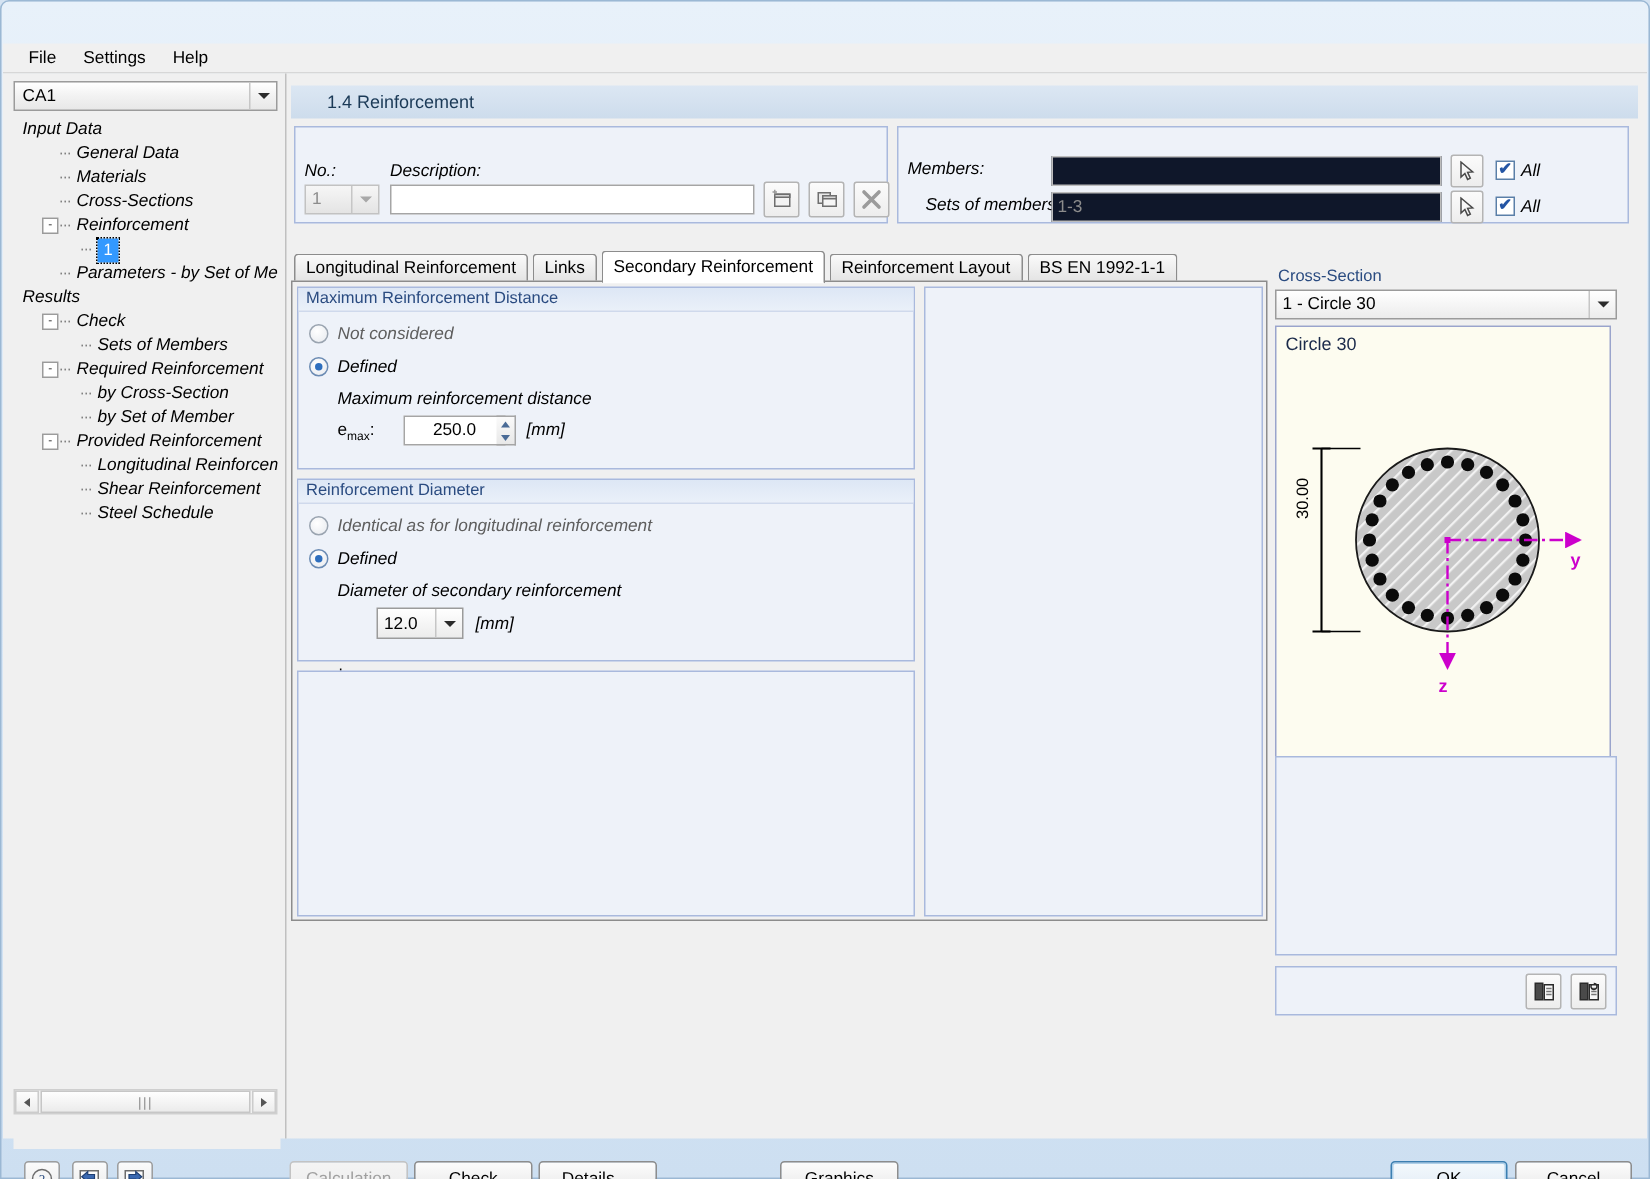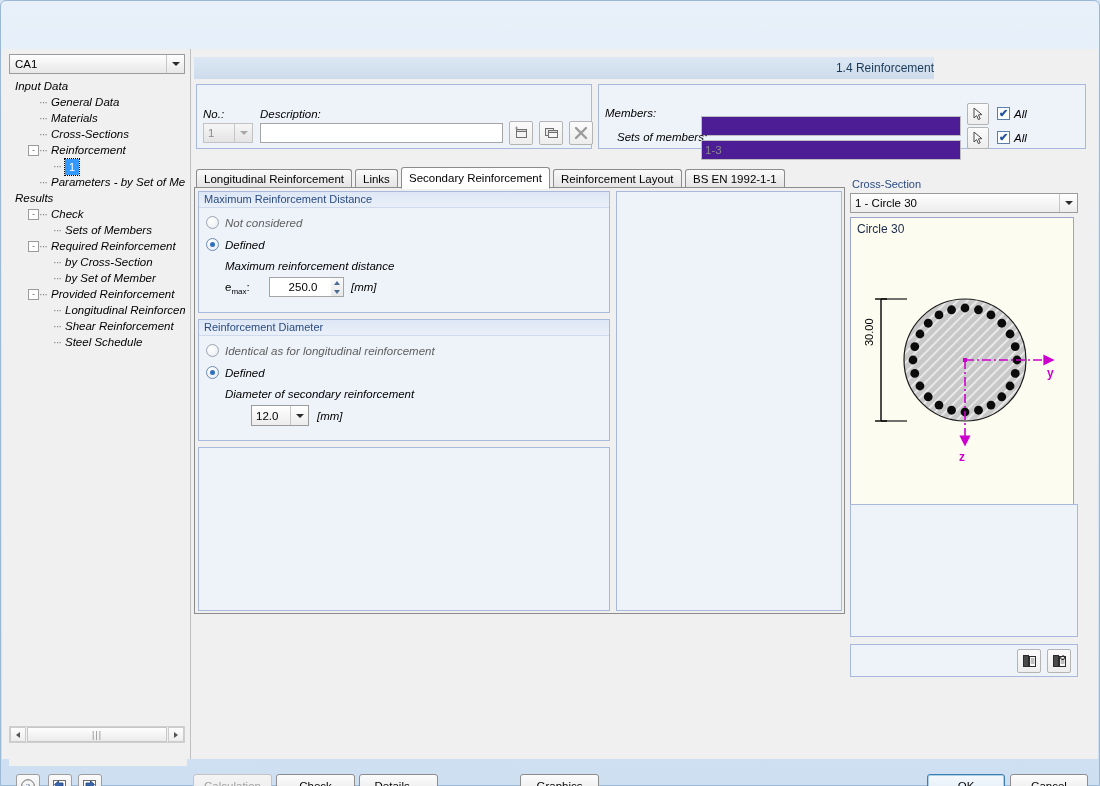--- a/index.html
+++ b/index.html
@@ -94,38 +94,38 @@
     background:linear-gradient(180deg,#fefefe,#ebebeb);
     border:1px solid #c6c6c6;box-sizing:border-box;
     display:flex;align-items:center;justify-content:center;cursor:pointer;
   }
   #sb-thumb .grip{font-size:9px;color:#8a8a8a;letter-spacing:1px;}
   
   #vsep{position:absolute;left:188px;top:0;width:1px;height:710px;background:#c0c0c0;}
   
   #content{position:absolute;left:192px;top:5px;width:898px;height:712px;}
   #page-title{
-    position:absolute;left:0;top:3px;width:740px;height:22px;
+    position:absolute;left:0;top:3px;width:898px;height:22px;
     background:linear-gradient(180deg,#dce7f3,#cddcec);
-    font-size:12px;color:#1b3a57;padding-left:6px;box-sizing:border-box;line-height:22px;text-align:right;
+    font-size:12px;color:#1b3a57;padding-left:24px;box-sizing:border-box;line-height:22px;
   }
   
   .gbox{position:absolute;box-sizing:border-box;border:1px solid #a9b9dd;background:#eef2f9;}
   .gbox-hd{
     height:15px;line-height:15px;font-size:11px;color:#2a4b80;
     padding-left:5px;background:linear-gradient(180deg,#dde7f5,#eaf0f9);
     border-bottom:1px solid #cfd9ec;
   }
   .lbl{font-size:11.5px;color:#000;font-style:italic;}
   .tfield{
     box-sizing:border-box;border:1px solid #a5a5a5;background:#fff;
     font-family:"Liberation Sans",sans-serif;font-size:11.5px;padding:0 3px;
     line-height:18px;height:20px;
   }
-  .tfield.disabled{background:#4c1d95;color:#8c8c8c;border-color:#bdbdbd;margin-top:12px;}
+  .tfield.disabled{background:#0f172a;color:#8c8c8c;border-color:#bdbdbd;}
   .sqbtn{
     box-sizing:border-box;width:24px;height:24px;
     border:1px solid #b4b4b4;border-radius:2px;
     background:linear-gradient(180deg,#fbfbfb,#ededed);
     display:flex;align-items:center;justify-content:center;cursor:pointer;
   }
   .combo{
     box-sizing:border-box;border:1px solid #9b9b9b;
     background:linear-gradient(180deg,#ffffff,#ececec);
     display:flex;align-items:center;cursor:pointer;font-size:11.5px;
@@ -194,20 +194,25 @@
     display:flex;align-items:center;justify-content:center;cursor:pointer;
   }
   .sub{font-size:8px;vertical-align:sub;}
 </style>
 </head>
 <body>
 
 <div id="window">
 
 
+  <div id="menubar">
+    <div class="menu-item">File</div>
+    <div class="menu-item">Settings</div>
+    <div class="menu-item">Help</div>
+  </div>
 
   <div id="client">
 
     <div id="leftpanel">
       <div id="combo-ca1">
         <span class="val">CA1</span>
         <span class="combo-arrow">
             <i class="caret"></i>
           </span>
       </div>

